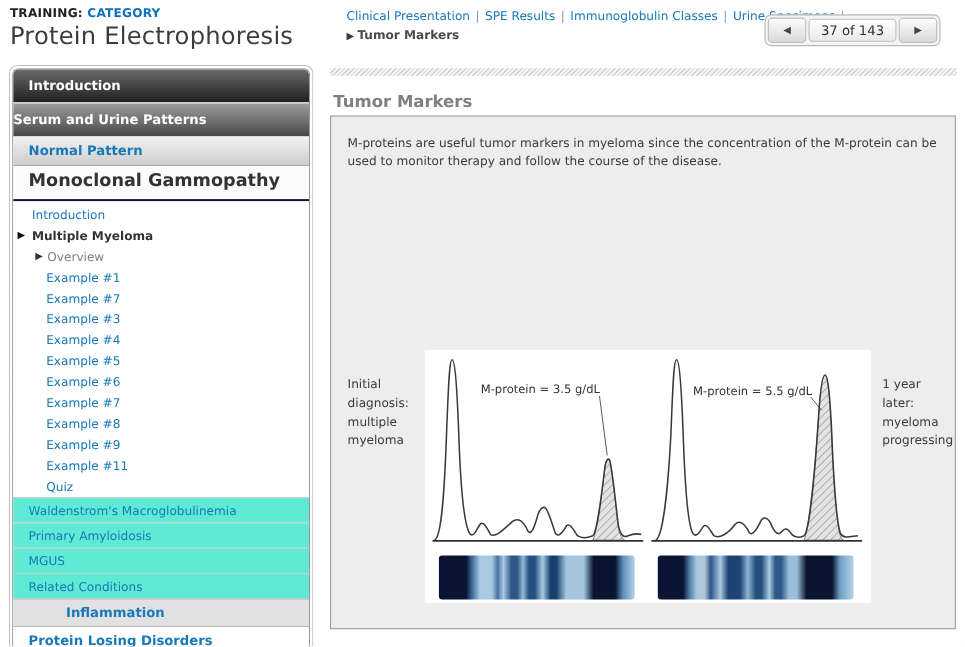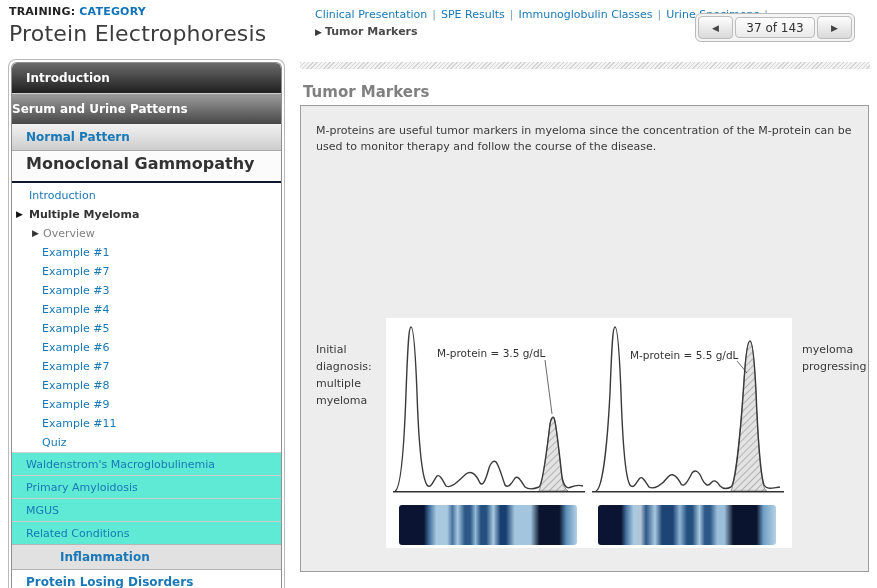--- a/index.html
+++ b/index.html
@@ -193,18 +193,19 @@
         <line x1="0" y1="170.7" x2="192" y2="170.7" stroke="#333" stroke-width="1.6"></line>
         <text x="38" y="38">M-protein = 5.5 g/dL</text>
         <line x1="145" y1="40" x2="155" y2="52" stroke="#444" stroke-width="0.8"></line>
       </svg>
 
       <div class="gel l"></div>
       <div class="gel r"></div>
     </div>
 
     <div class="caption right">
+      <div>1 year later:</div>
       <div>myeloma</div>
       <div>progressing</div>
     </div>
   </div>
 
 </div>
 
 </body></html>

